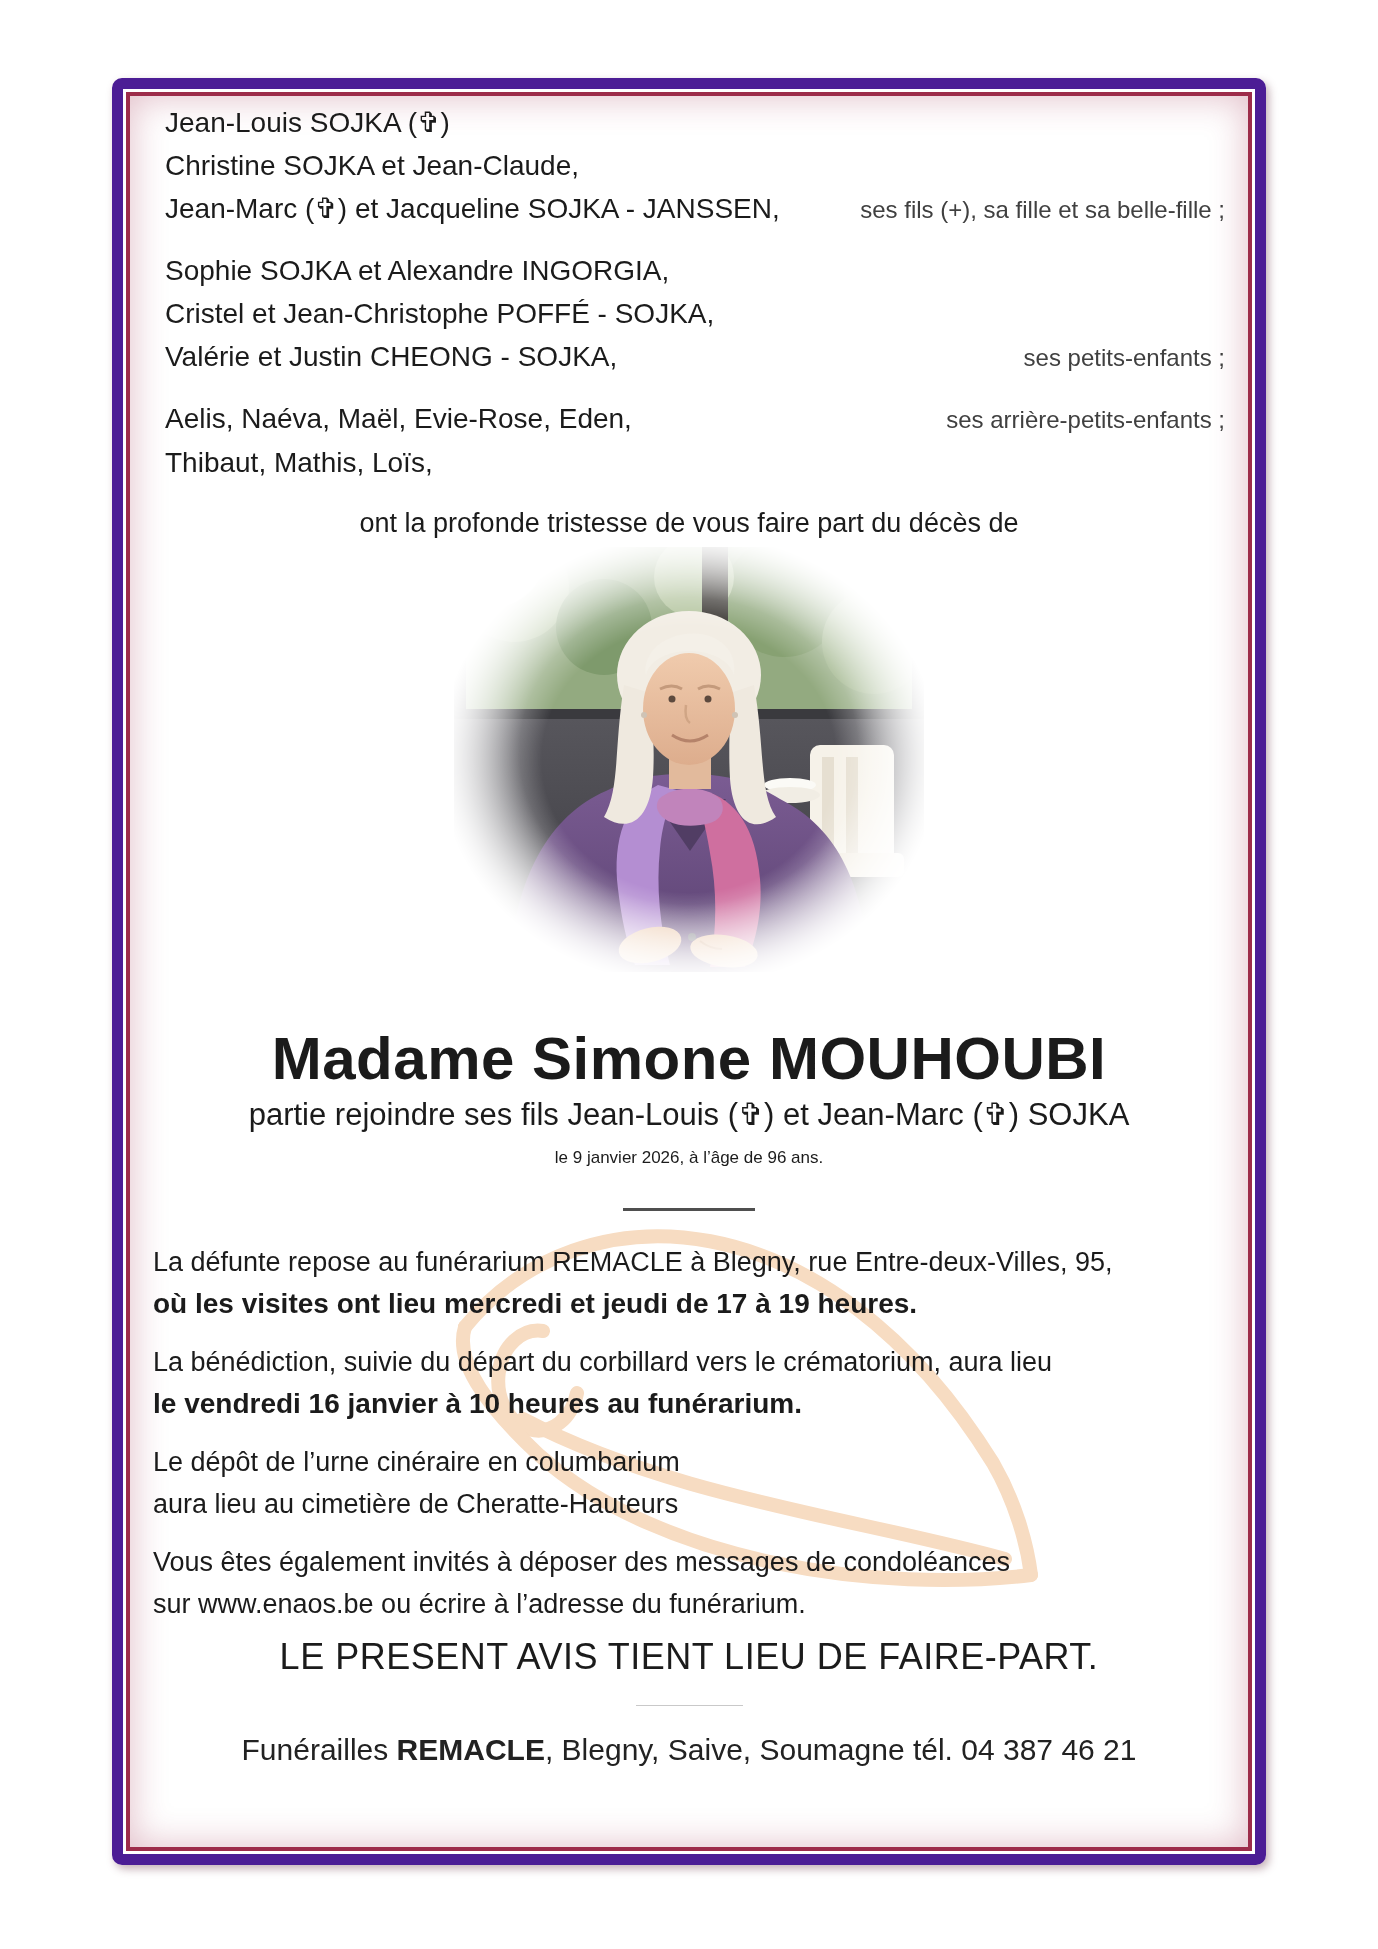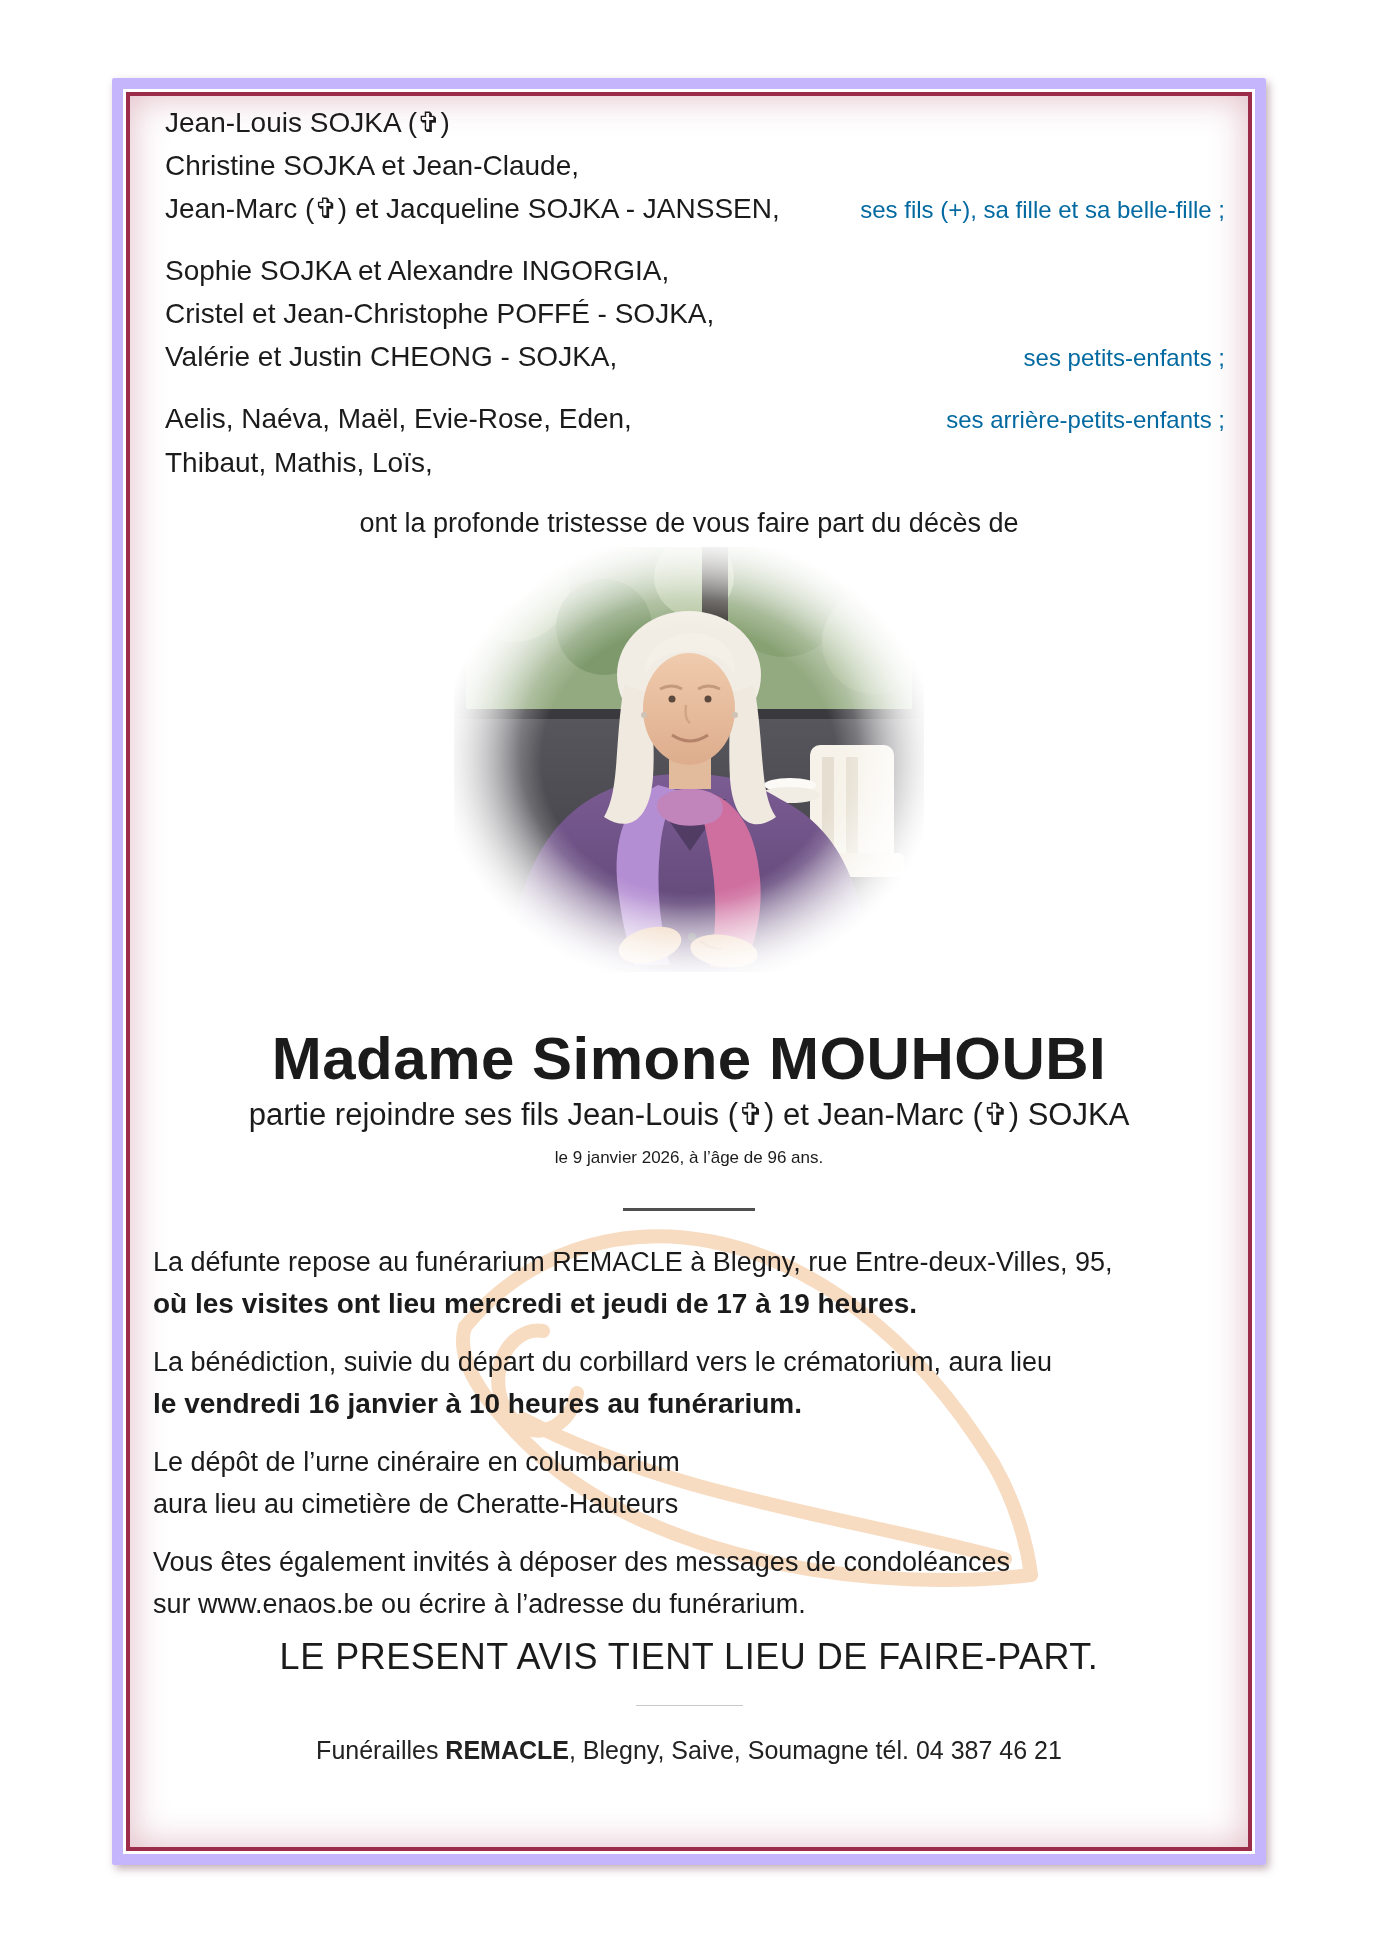--- a/index.html
+++ b/index.html
@@ -9,22 +9,22 @@
     background:#ffffff;
     font-family:"Liberation Sans", sans-serif;
     color:#1b1b1b;
     overflow:hidden;
   }
   
   .frame{
     position:absolute;left:112px;top:78px;
     width:1154px;height:1787px;
     box-sizing:border-box;
-    border:11px solid #c4b5fd;
-    border-radius:2px;
+    border:11px solid #4c1d95;
+    border-radius:10px;
     box-shadow:
       3px 4px 9px rgba(110,60,75,.40),
       inset 0 0 0 3px #ffffff,
       inset 0 0 0 7px #9d2c4a,
       inset 0 0 34px 10px rgba(157,44,74,.28);
   }
   .content{
     position:absolute;inset:0;
     box-sizing:border-box;
     padding:12px 30px 0 30px;
@@ -36,39 +36,39 @@
     z-index:0;pointer-events:none;
   }
   .z{position:relative;z-index:1;}
   
   .family-group{margin:0 0 18px 0;}
   .fam-line{
     display:flex;justify-content:space-between;align-items:baseline;
     font-size:28px;line-height:43px;white-space:nowrap;
     padding-left:12px;
   }
-  .relation{font-size:24px;color:#0369a1;}
+  .relation{font-size:24px;color:#404040;}
   
   .announce{text-align:center;font-size:27px;line-height:43px;}
   .photo-wrap{
     width:470px;height:425px;margin:2px auto 0;
     -webkit-mask-image:radial-gradient(ellipse 54% 54% at 50% 50%, #000 58%, transparent 99%);
             mask-image:radial-gradient(ellipse 54% 54% at 50% 50%, #000 58%, transparent 99%);
   }
   .title{text-align:center;font-size:60px;line-height:54px;font-weight:700;margin-top:60px;letter-spacing:.5px;}
   .subtitle{text-align:center;font-size:31px;line-height:38px;margin-top:10px;}
   .dateline{text-align:center;font-size:17px;line-height:32px;margin-top:8px;}
   .divider-dark{width:132px;height:3px;background:#4f4f4f;margin:34px auto 30px;}
   .para{margin-top:16px;}
   .para:first-of-type{margin-top:0;}
   .pline{font-size:27px;line-height:42px;}
   .pline.bold{font-weight:700;font-size:28px;}
   .notice{text-align:center;font-size:36px;line-height:36px;margin-top:14px;letter-spacing:.5px;}
   .divider-light{width:107px;height:1px;background:#c9c9c9;margin:30px auto 0;}
-  .footer{text-align:center;font-size:25px;line-height:36px;margin-top:26px;color:#222;}
+  .footer{text-align:center;font-size:30px;line-height:36px;margin-top:26px;color:#222;}
   .footer .brand{font-weight:700;}
 </style>
 </head>
 <body>
 
 <div class="page">
 
   <div class="frame">
 
     <svg class="watermark" viewBox="0 0 720 520" aria-hidden="true">

